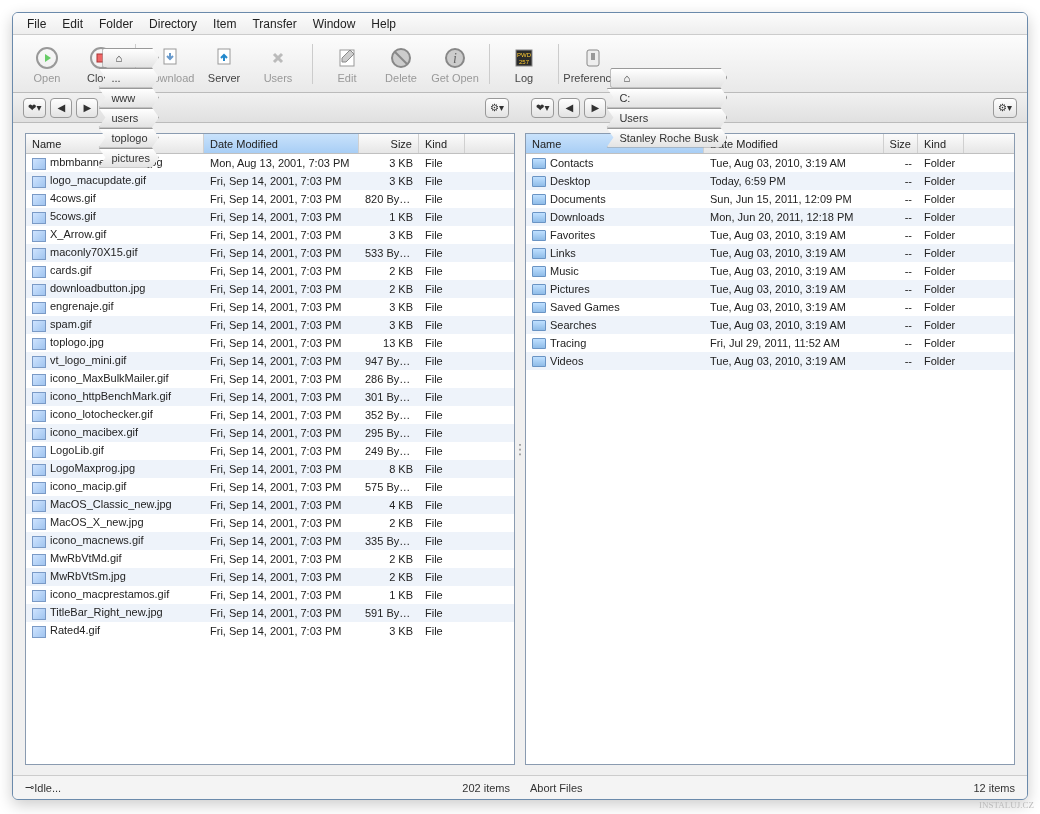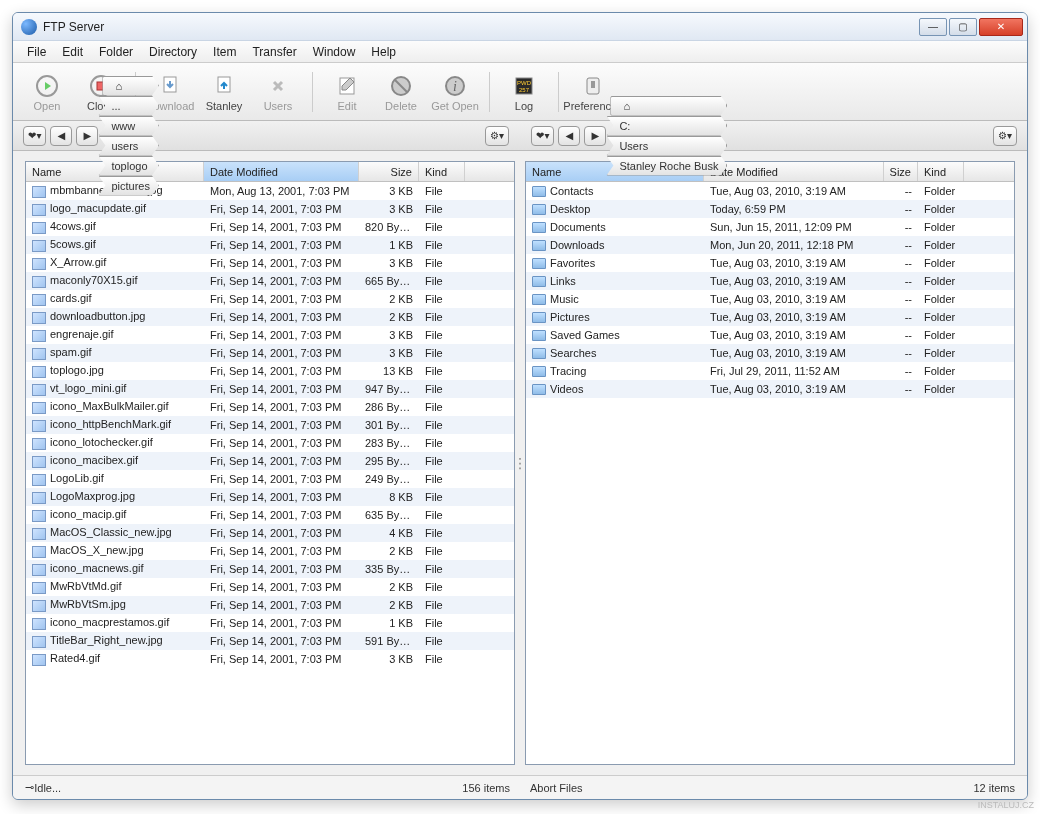--- a/index.html
+++ b/index.html
@@ -44,43 +44,33 @@
 .row:nth-child(even) { background: #eef3fa; }
 .cell { padding: 0 6px; overflow: hidden; white-space: nowrap; text-overflow: ellipsis; }
 .cell.rt { text-align: right; }
 .ficon { width: 14px; height: 12px; display: inline-block; margin-right: 4px; border: 1px solid #7a9ac6; background: linear-gradient(135deg,#cfe4ff,#a0c4ef); vertical-align: middle; }
 .foldericon { width: 14px; height: 11px; display: inline-block; margin-right: 4px; background: linear-gradient(#bfe0ff,#8fbce8); border: 1px solid #6a94c4; border-radius: 1px 1px 0 0; vertical-align: middle; }
 
 .statusbar { height: 24px; display: flex; background: #f4f4f4; border-top: 1px solid #ccc; padding: 0 12px; align-items: center; }
 .statusbar .sh { flex: 1; display: flex; align-items: center; font-size: 11px; color: #333; }
 .statusbar .sh.r { justify-content: flex-end; }
 
-.watermark { position: absolute; right: 6px; bottom: 4px; font-size: 9px; color: #bbb; }
+.watermark { position: absolute; right: 6px; bottom: 4px; font-size: 9px; color: #bbb; font-family: Liberation Serif, serif; }
 
 ::-webkit-scrollbar { width: 16px; }
 ::-webkit-scrollbar-track { background: #f0f0f0; border-left: 1px solid #ddd; }
 ::-webkit-scrollbar-thumb { background: linear-gradient(#e8e8e8,#c8c8c8); border: 1px solid #999; border-radius: 2px; }
 
 svg.ic { width: 24px; height: 24px; }
 </style>
 </head>
 <body>
 
 <div class="window">
 
-  <div class="titlebar">
-    <div class="app-icon"></div>
-    <div class="title">FTP Server</div>
-    <div class="spacer"></div>
-    <div class="winbtns">
-      <div class="winbtn">—</div>
-      <div class="winbtn">▢</div>
-      <div class="winbtn close">✕</div>
-    </div>
-  </div>
 
   <div class="menubar" id="menubar">
       <span>File</span>
       <span>Edit</span>
       <span>Folder</span>
       <span>Directory</span>
       <span>Item</span>
       <span>Transfer</span>
       <span>Window</span>
       <span>Help</span>
@@ -115,21 +105,21 @@
         </div>
         <span>Download</span>
       </div>
       <div class="tbtn">
         <div class="ticon">
           <svg class="ic" viewBox="0 0 24 24">
             <rect x="6" y="3" width="12" height="15" fill="#fff" stroke="#999"></rect>
             <path d="M12 15V9m-3 3l3-3 3 3" stroke="#28c" stroke-width="2" fill="none"></path>
           </svg>
         </div>
-        <span>Stanley</span>
+        <span>Server</span>
       </div>
       <div class="tbtn dis">
         <div class="ticon">
           <svg class="ic" viewBox="0 0 24 24">
             <path d="M8 8l8 8M16 8l-8 8" stroke="#bbb" stroke-width="3"></path>
           </svg>
         </div>
         <span>Users</span>
       </div>
       <div class="tsep"></div>
@@ -250,21 +240,21 @@
           </div>
           <div class="row">
             <div class="cell" style="width:178px"><span class="ficon"></span>X_Arrow.gif</div>
             <div class="cell" style="width:155px">Fri, Sep 14, 2001, 7:03 PM</div>
             <div class="cell rt" style="width:60px">3 KB</div>
             <div class="cell" style="width:46px">File</div>
           </div>
           <div class="row">
             <div class="cell" style="width:178px"><span class="ficon"></span>maconly70X15.gif</div>
             <div class="cell" style="width:155px">Fri, Sep 14, 2001, 7:03 PM</div>
-            <div class="cell rt" style="width:60px">665 Bytes</div>
+            <div class="cell rt" style="width:60px">533 Bytes</div>
             <div class="cell" style="width:46px">File</div>
           </div>
           <div class="row">
             <div class="cell" style="width:178px"><span class="ficon"></span>cards.gif</div>
             <div class="cell" style="width:155px">Fri, Sep 14, 2001, 7:03 PM</div>
             <div class="cell rt" style="width:60px">2 KB</div>
             <div class="cell" style="width:46px">File</div>
           </div>
           <div class="row">
             <div class="cell" style="width:178px"><span class="ficon"></span>downloadbutton.jpg</div>
@@ -304,21 +294,21 @@
           </div>
           <div class="row">
             <div class="cell" style="width:178px"><span class="ficon"></span>icono_httpBenchMark.gif</div>
             <div class="cell" style="width:155px">Fri, Sep 14, 2001, 7:03 PM</div>
             <div class="cell rt" style="width:60px">301 Bytes</div>
             <div class="cell" style="width:46px">File</div>
           </div>
           <div class="row">
             <div class="cell" style="width:178px"><span class="ficon"></span>icono_lotochecker.gif</div>
             <div class="cell" style="width:155px">Fri, Sep 14, 2001, 7:03 PM</div>
-            <div class="cell rt" style="width:60px">283 Bytes</div>
+            <div class="cell rt" style="width:60px">352 Bytes</div>
             <div class="cell" style="width:46px">File</div>
           </div>
           <div class="row">
             <div class="cell" style="width:178px"><span class="ficon"></span>icono_macibex.gif</div>
             <div class="cell" style="width:155px">Fri, Sep 14, 2001, 7:03 PM</div>
             <div class="cell rt" style="width:60px">295 Bytes</div>
             <div class="cell" style="width:46px">File</div>
           </div>
           <div class="row">
             <div class="cell" style="width:178px"><span class="ficon"></span>LogoLib.gif</div>
@@ -328,21 +318,21 @@
           </div>
           <div class="row">
             <div class="cell" style="width:178px"><span class="ficon"></span>LogoMaxprog.jpg</div>
             <div class="cell" style="width:155px">Fri, Sep 14, 2001, 7:03 PM</div>
             <div class="cell rt" style="width:60px">8 KB</div>
             <div class="cell" style="width:46px">File</div>
           </div>
           <div class="row">
             <div class="cell" style="width:178px"><span class="ficon"></span>icono_macip.gif</div>
             <div class="cell" style="width:155px">Fri, Sep 14, 2001, 7:03 PM</div>
-            <div class="cell rt" style="width:60px">635 Bytes</div>
+            <div class="cell rt" style="width:60px">575 Bytes</div>
             <div class="cell" style="width:46px">File</div>
           </div>
           <div class="row">
             <div class="cell" style="width:178px"><span class="ficon"></span>MacOS_Classic_new.jpg</div>
             <div class="cell" style="width:155px">Fri, Sep 14, 2001, 7:03 PM</div>
             <div class="cell rt" style="width:60px">4 KB</div>
             <div class="cell" style="width:46px">File</div>
           </div>
           <div class="row">
             <div class="cell" style="width:178px"><span class="ficon"></span>MacOS_X_new.jpg</div>
@@ -468,21 +458,21 @@
             <div class="cell" style="width:180px">Tue, Aug 03, 2010, 3:19 AM</div>
             <div class="cell rt" style="width:34px">--</div>
             <div class="cell" style="width:46px">Folder</div>
           </div>
         </div>
       </div>
   </div>
 
   <div class="statusbar">
     <div class="sh">⊸ <span>Idle...</span></div>
-    <div class="sh r">156 items</div>
+    <div class="sh r">202 items</div>
     <div style="width:20px"></div>
     <div class="sh">Abort Files</div>
     <div class="sh r">12 items</div>
   </div>
 
 </div>
 
 <div class="watermark">INSTALUJ.CZ</div>
 
 </body></html>

